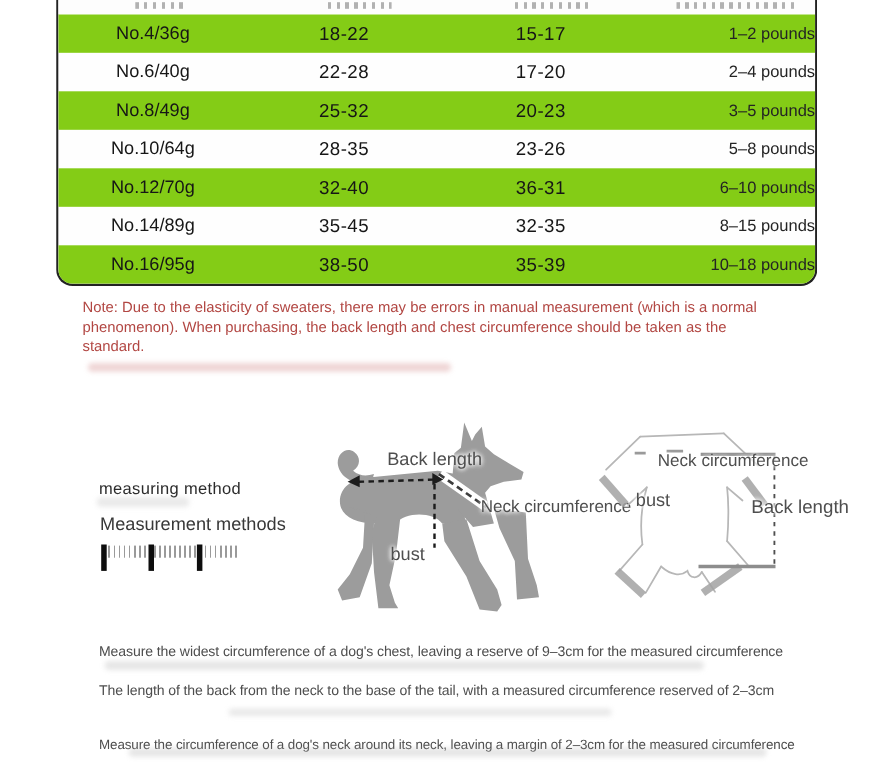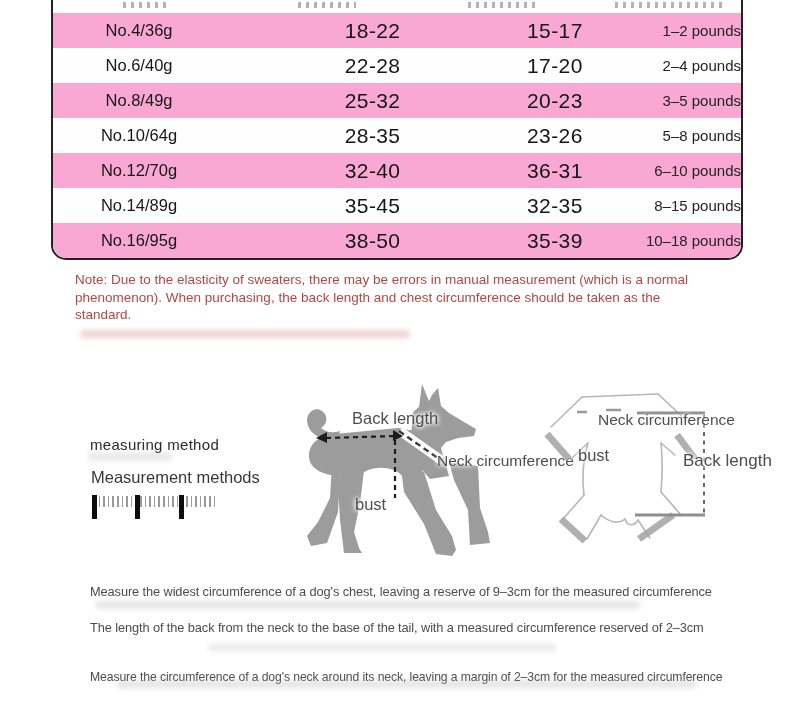--- a/index.html
+++ b/index.html
@@ -7,24 +7,24 @@
           font-family:"Liberation Sans", sans-serif;}
   .abs{position:absolute;}
 
   
   .size-table{left:51px;top:0;width:692px;height:260px;background:#fefefe;
     border:2px solid #222;border-top:none;border-radius:0 0 15px 15px;overflow:hidden;box-sizing:border-box;}
   .header-sliver{position:relative;height:13px;background:#fdfdfd;}
   .smudge{position:absolute;top:2px;height:6px;opacity:.45;
     background:repeating-linear-gradient(to right,#555 0 3px,transparent 3px 8px);}
   .trow{display:grid;grid-template-columns:25% 25.5% 26.5% 23%;height:35px;align-items:center;}
-  .trow.odd{background:#f9a8d4;}
+  .trow.odd{background:#84cc16;}
   .cell{text-align:center;color:#161616;}
   .cell.size{font-size:16.5px;}
-  .cell.num{font-size:21px;letter-spacing:.4px;text-align:right;}
+  .cell.num{font-size:17px;letter-spacing:.4px;}
   .cell.lbs{font-size:15px;text-align:right;color:#242424;}
 
   
   .note{left:75px;top:271px;width:618px;font-size:13.5px;line-height:17.5px;color:#b24743;}
 
   
   .ghost{position:absolute;border-radius:4px;filter:blur(2.5px);}
 
   
   .cap-small{left:90px;top:436px;font-size:15px;color:#2b2b2b;letter-spacing:.3px;}

